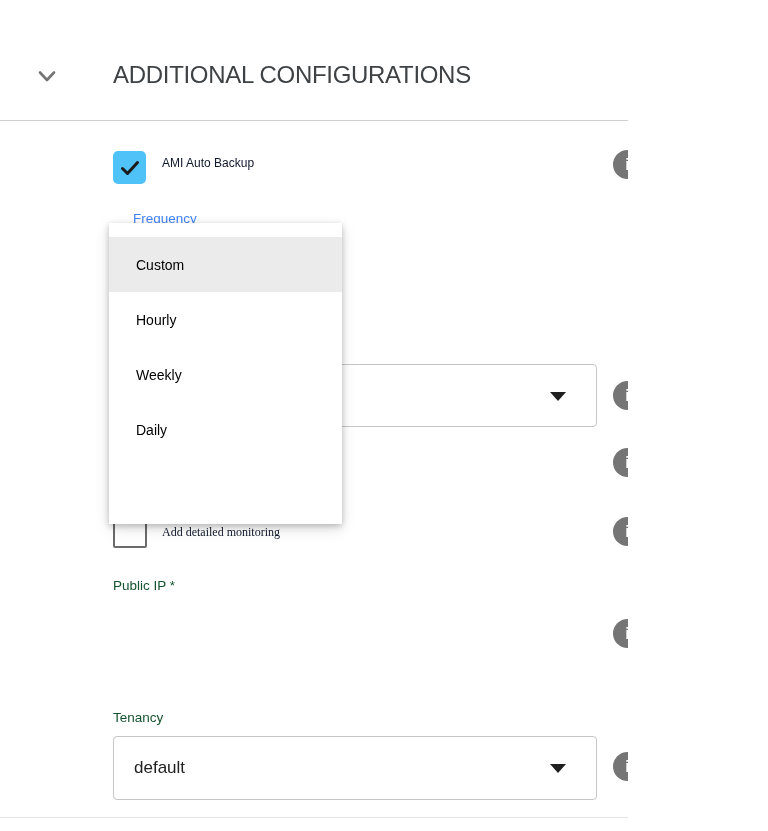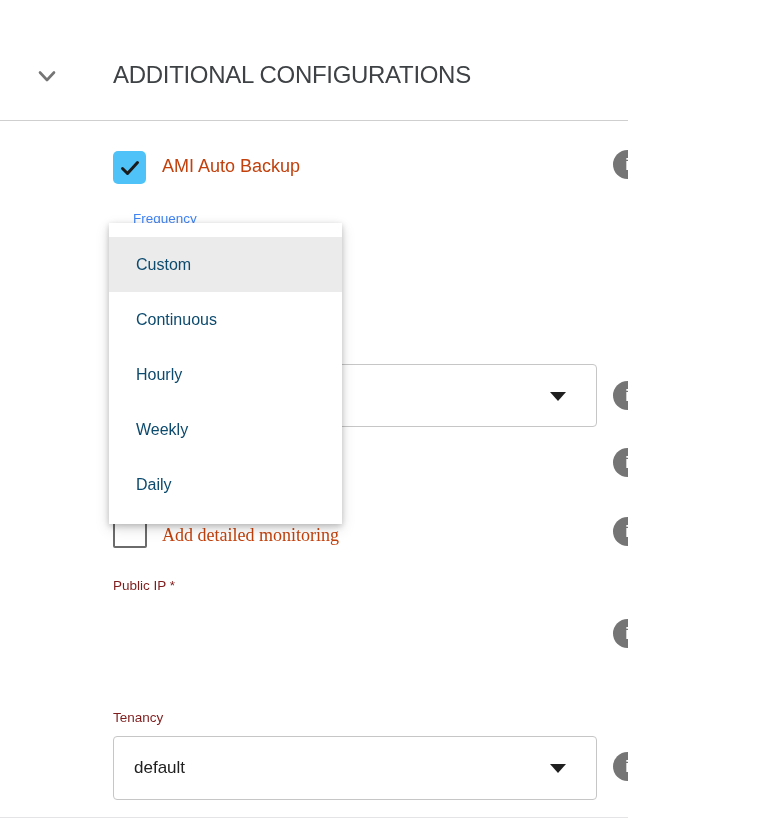--- a/index.html
+++ b/index.html
@@ -14,21 +14,21 @@
     color:#3f4245;font-weight:400;white-space:nowrap;
   }
   .divider-top{position:absolute;left:0;top:120px;width:768px;height:1px;background:#cfcfcf;}
   .divider-bottom{position:absolute;left:0;top:817px;width:768px;height:1px;background:#e4e4e7;}
 
   
   .checkbox-checked{
     position:absolute;left:113px;top:151px;width:33px;height:33px;border-radius:5px;
     background:#4FC3F7;display:flex;align-items:center;justify-content:center;cursor:pointer;
   }
-  .row-label{position:absolute;font-size:18px;color:#c2410c;white-space:nowrap;}
+  .row-label{position:absolute;font-size:12px;color:#0f172a;white-space:nowrap;}
   .ami-label{left:162px;top:156px;}
   .checkbox-unchecked{
     position:absolute;left:113px;top:514px;width:30px;height:30px;border:2px solid #6b6b6b;
     border-radius:2px;background:#ffffff;cursor:pointer;
   }
   .monitoring-label{left:162px;top:525px;font-family:Liberation Serif, serif;}
 
   
   .info-icon{
     position:absolute;width:29px;height:29px;border-radius:50%;background:#757575;
@@ -36,21 +36,21 @@
     font-size:16px;font-weight:bold;cursor:pointer;user-select:none;
   }
   .info-1{left:613px;top:150px;}
   .info-2{left:613px;top:381px;}
   .info-3{left:613px;top:448px;}
   .info-4{left:613px;top:517px;}
   .info-5{left:613px;top:619px;}
   .info-6{left:613px;top:752px;}
 
   
-  .field-label{position:absolute;font-size:13.5px;color:#7f1d1d;white-space:nowrap;}
+  .field-label{position:absolute;font-size:13.5px;color:#14532d;white-space:nowrap;}
   .frequency-label{left:133px;top:211px;color:#4285F4;line-height:16px;z-index:1;}
   .publicip-label{left:113px;top:578px;}
   .tenancy-label{left:113px;top:710px;}
 
   
   .select-box{
     position:absolute;left:113px;width:482px;border:1px solid #c6c6c6;border-radius:4px;
     background:#ffffff;cursor:pointer;
   }
   .select-freq{top:364px;height:61px;}
@@ -67,21 +67,21 @@
   }
 
   
   .menu{
     position:absolute;left:109px;top:223px;width:233px;height:301px;background:#ffffff;
     box-shadow:0 2px 6px rgba(0,0,0,0.22), 0 5px 14px rgba(0,0,0,0.12);
     z-index:10;padding-top:14px;box-sizing:border-box;
   }
   .menu-item{
     height:55px;display:flex;align-items:center;padding-left:27px;
-    font-size:16px;color:#0c4a6e;cursor:pointer;white-space:nowrap;text-align:center;
+    font-size:14px;color:#000000;cursor:pointer;white-space:nowrap;text-align:center;
   }
   .menu-item.highlighted{background:#ebebeb;}
 </style>
 </head>
 <body>
 
 <div class="canvas">
 
   <svg class="chevron" viewBox="0 0 24 24">
     <polyline points="5,8.5 12,16 19,8.5" fill="none" stroke="#757575" stroke-width="2.6" stroke-linecap="round" stroke-linejoin="round"></polyline>
@@ -128,19 +128,18 @@
     <span class="select-caret"></span>
   </div>
   <div class="info-icon info-6">
       <span>i</span>
     </div>
 
   <div class="divider-bottom"></div>
 
   <div class="menu">
     <div class="menu-item highlighted">Custom</div>
-    <div class="menu-item">Continuous</div>
     <div class="menu-item">Hourly</div>
     <div class="menu-item">Weekly</div>
     <div class="menu-item">Daily</div>
   </div>
 
 </div>
 
 </body></html>

